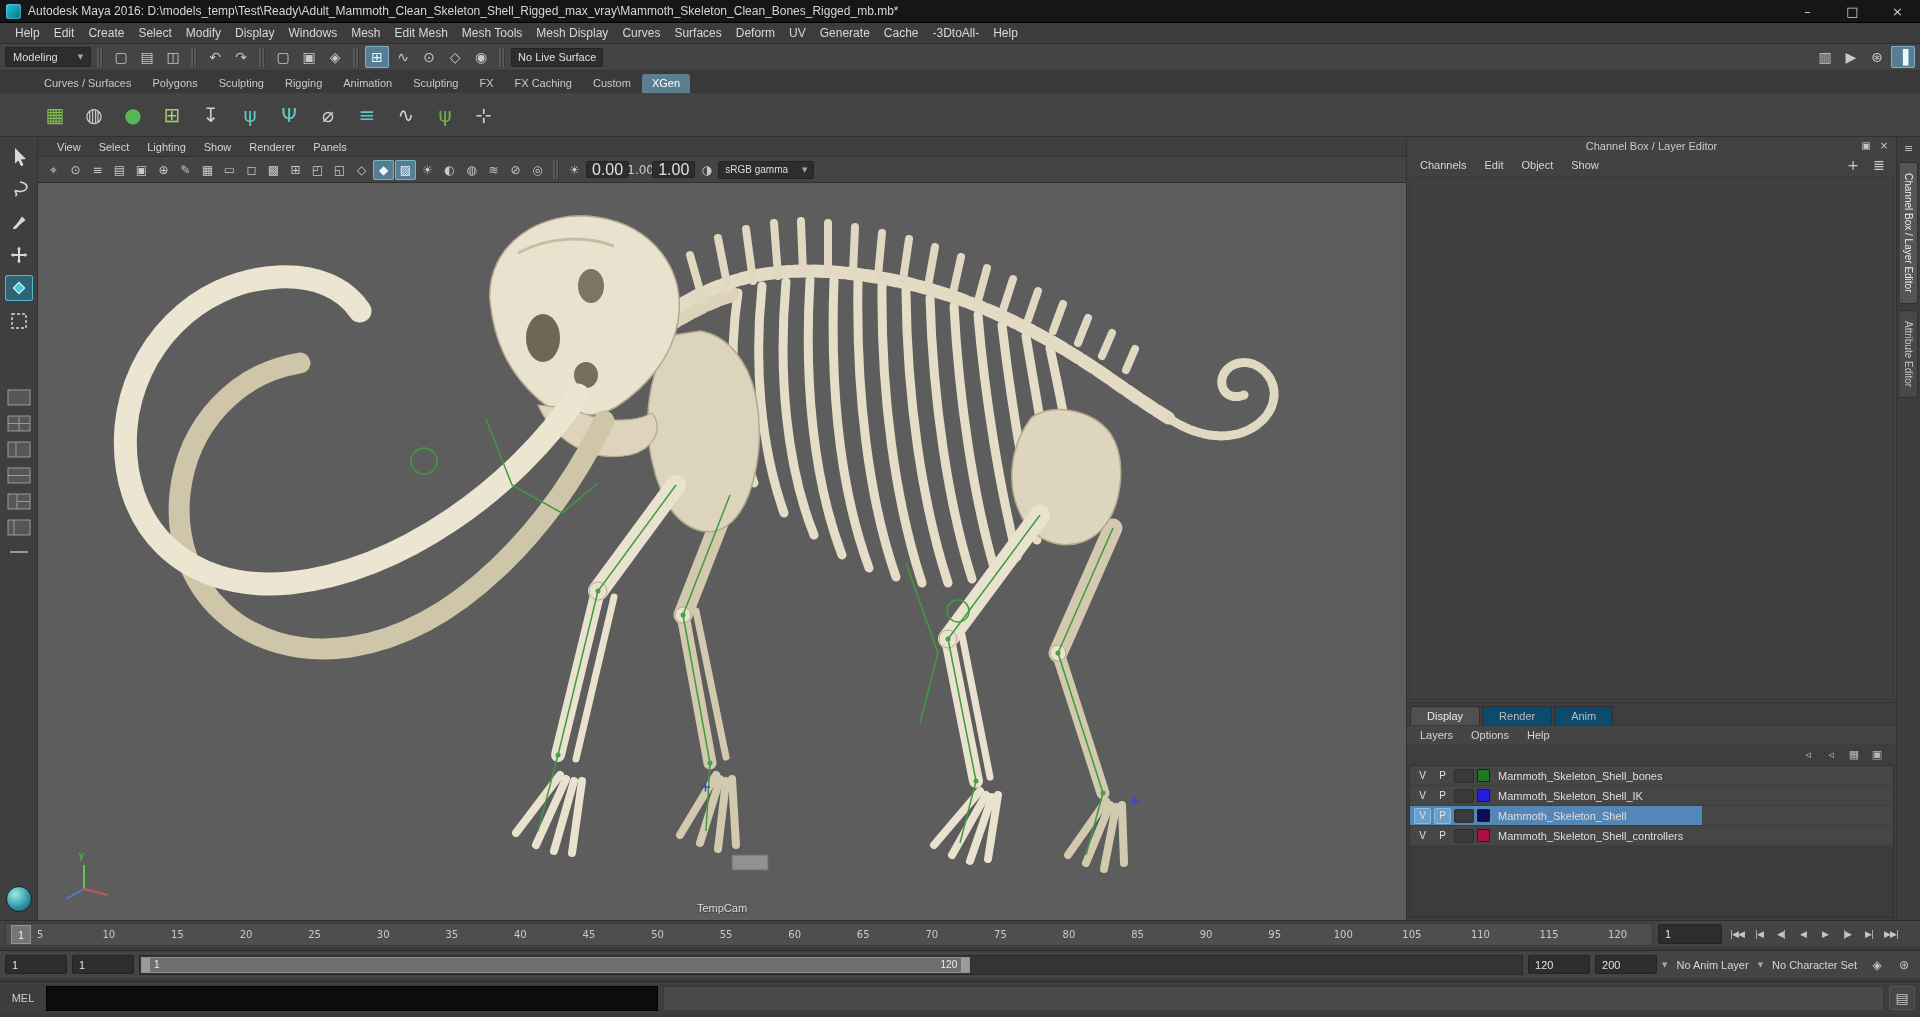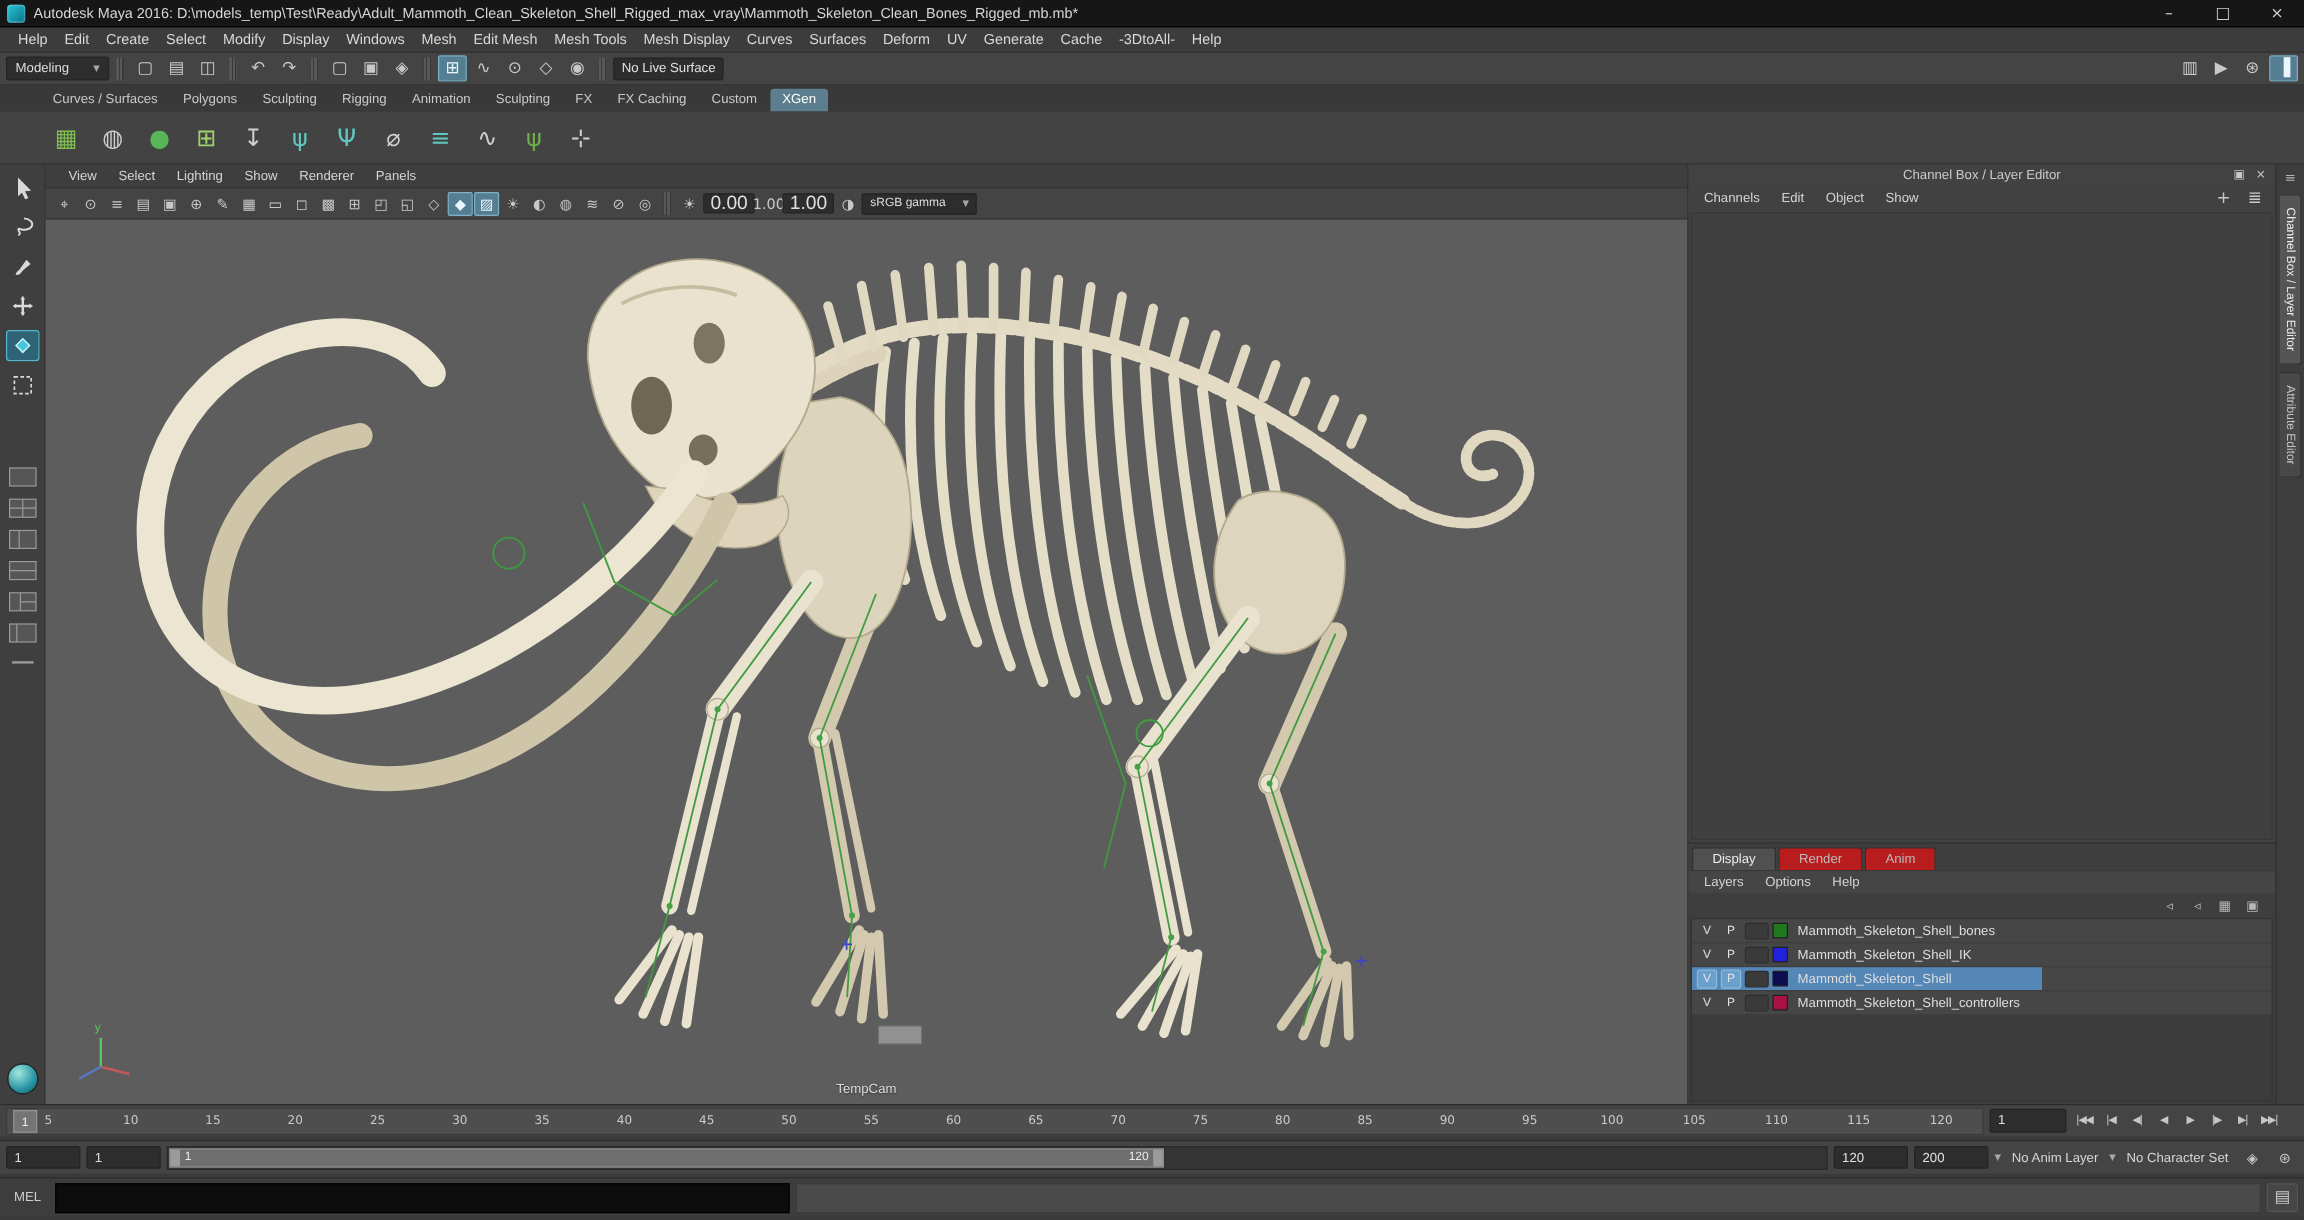--- a/index.html
+++ b/index.html
@@ -85,21 +85,21 @@
   .rp-header { height:18px; position:relative; display:flex; align-items:center; justify-content:center;
     color:#c9c9c9; font-size:11px; }
   .rp-header-icons { position:absolute; right:4px; top:1px; display:flex; gap:2px; }
   .rp-header-icons .ic { width:16px; height:15px; font-size:10px; }
   .rp-menus { height:20px; display:flex; align-items:center; gap:2px; padding:0 5px; background:#414141; }
   .rp-menu-item { padding:0 8px; color:#d4d4d4; }
   .channel-area { flex:1; margin:2px; background:#404040; border:1px solid #373737; }
   .layer-editor { height:218px; display:flex; flex-direction:column; background:#3e3e3e;
     border-top:1px solid #333; }
   .le-tabs { height:22px; display:flex; gap:2px; padding:3px 3px 0; }
-  .le-tab { padding:1px 16px 2px; display:flex; align-items:center; background:#b91c1c; color:#bbb;
+  .le-tab { padding:1px 16px 2px; display:flex; align-items:center; background:#0c4a6e; color:#bbb;
     border:1px solid #2f2f2f; border-bottom:none; border-radius:3px 3px 0 0; }
   .le-tab.active { background:#505050; color:#ececec; }
   .le-menus { height:19px; display:flex; align-items:center; gap:2px; padding:0 5px; background:#454545;
     border-top:1px solid #393939; }
   .le-iconrow { height:20px; display:flex; align-items:center; justify-content:flex-end; gap:5px; padding:0 10px; }
   .le-iconrow .ic { width:18px; height:16px; font-size:11px; color:#b8b8b8; }
   .layer-list { flex:1; margin:1px 2px 2px; background:#3c3c3c; border:1px solid #323232; overflow:hidden; }
   .layer-row { height:20px; display:flex; align-items:center; gap:3px; padding:0 4px;
     background:#464646; border-bottom:1px solid #3d3d3d; color:#dedede; }
   .layer-row.selected { background:linear-gradient(90deg,#5486b6 0,#5486b6 292px,#464646 292px); }

